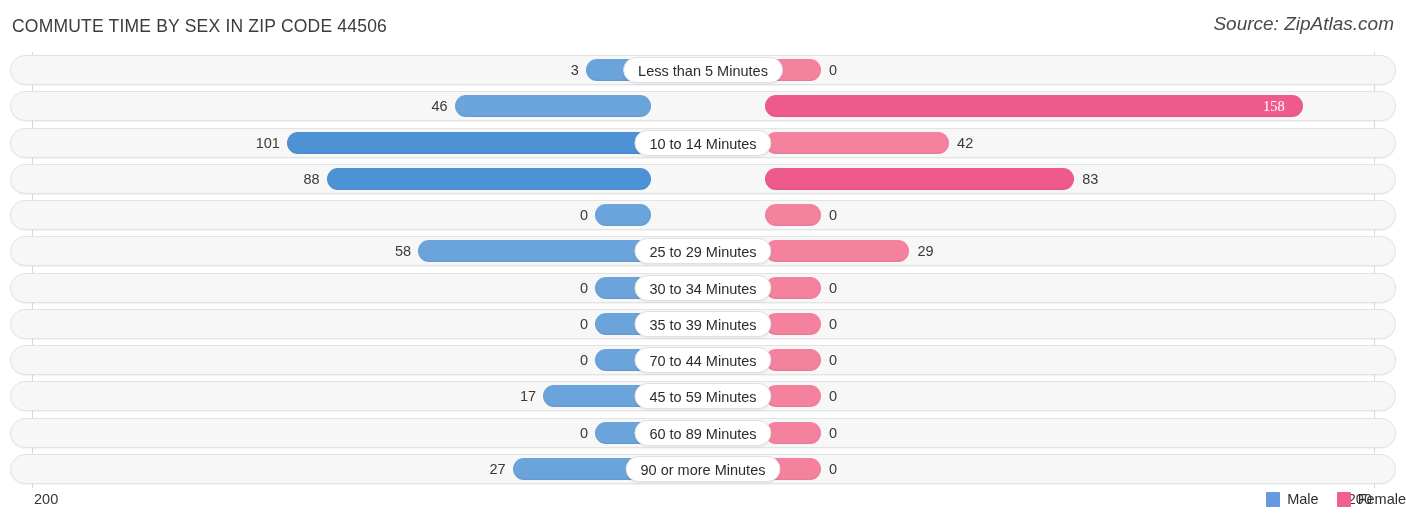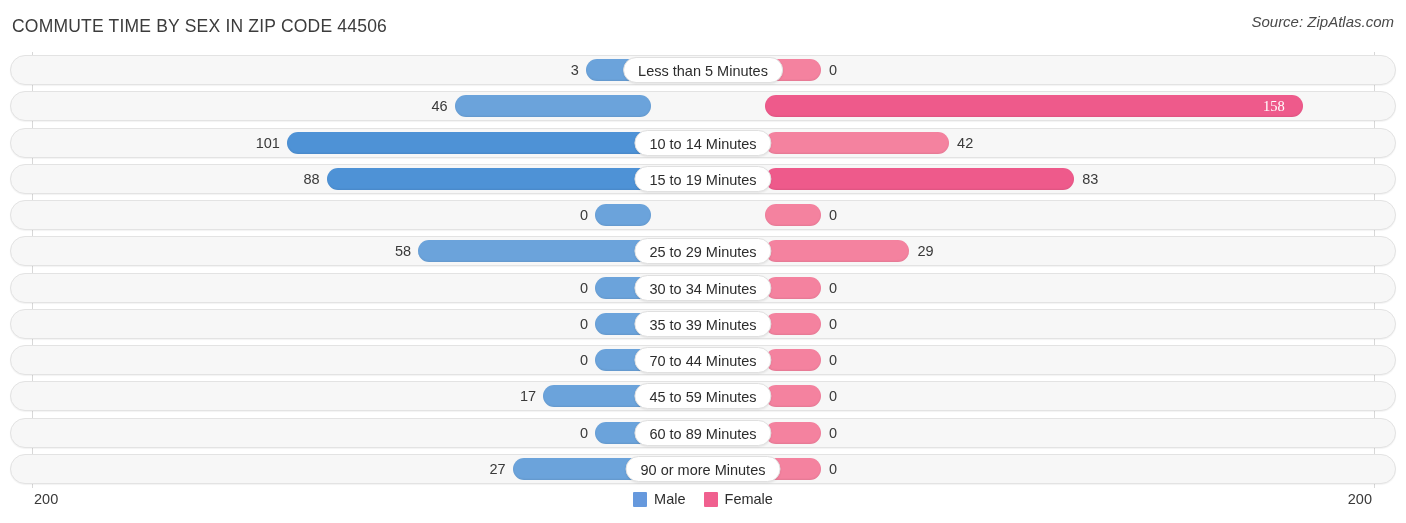--- a/index.html
+++ b/index.html
@@ -16,21 +16,21 @@
 
   
   .chart-title{
     position:absolute;left:12px;top:16px;
     font-size:17.5px;letter-spacing:.2px;
     color:#3c3c3c;font-weight:400;
     white-space:nowrap;
   }
   .chart-source{
     position:absolute;right:12px;top:13px;
-    font-size:15px;font-style:italic;
+    font-size:19px;font-style:italic;
     color:#4a4a4a;white-space:nowrap;
   }
 
   
   .plot{
     position:absolute;left:0;top:52px;
     width:1406px;height:436px;
   }
   .axis-line{
     position:absolute;top:0;width:1px;height:436px;
@@ -102,21 +102,21 @@
     position:absolute;left:0;top:488px;width:1406px;height:35px;
   }
   .axis-label{
     position:absolute;top:3px;
     font-size:14.5px;color:#3a3a3a;
   }
   .axis-label.left{left:34px;}
   .axis-label.right{right:34px;}
   .legend{
     position:absolute;left:0;right:0;top:3px;
-    display:flex;justify-content:center;align-items:center;gap:18px;
+    display:flex;justify-content:flex-end;align-items:center;gap:18px;
   }
   .legend-item{display:flex;align-items:center;gap:7px;}
   .legend-swatch{width:14px;height:15px;border-radius:1px;display:block;}
   .legend-text{font-size:14.5px;color:#2d2d2d;}
 </style>
 </head>
 <body>
 
 <div id="chart-root">
 
@@ -149,21 +149,20 @@
         <div class="val male" style="right: auto; left: 0px; width: 269.95px;">101</div>
         <div class="val female" style="left: 947.1px;">42</div>
         <div class="center-pill" style="left: 693px;">10 to 14 Minutes</div>
       </div>
       <div class="row" style="top: 111.75px;">
         <div class="track"></div>
         <div class="bar male" style="left: 316.6px; width: 324.4px; background: rgb(78, 146, 214);"></div>
         <div class="bar female" style="left: 755px; width: 309.15px; background: rgb(238, 90, 139);"></div>
         <div class="val male" style="right: auto; left: 0px; width: 309.6px;">88</div>
         <div class="val female" style="left: 1072.15px;">83</div>
-        <div class="center-pill" style="left: 693px;">15 to 19 Minutes</div>
       </div>
       <div class="row" style="top: 148px;">
         <div class="track"></div>
         <div class="bar male" style="left: 585px; width: 56px;"></div>
         <div class="bar female" style="left: 755px; width: 56px;"></div>
         <div class="val male" style="right: auto; left: 0px; width: 578px;">0</div>
         <div class="val female" style="left: 819px;">0</div>
       </div>
       <div class="row" style="top: 184.25px;">
         <div class="track"></div>

